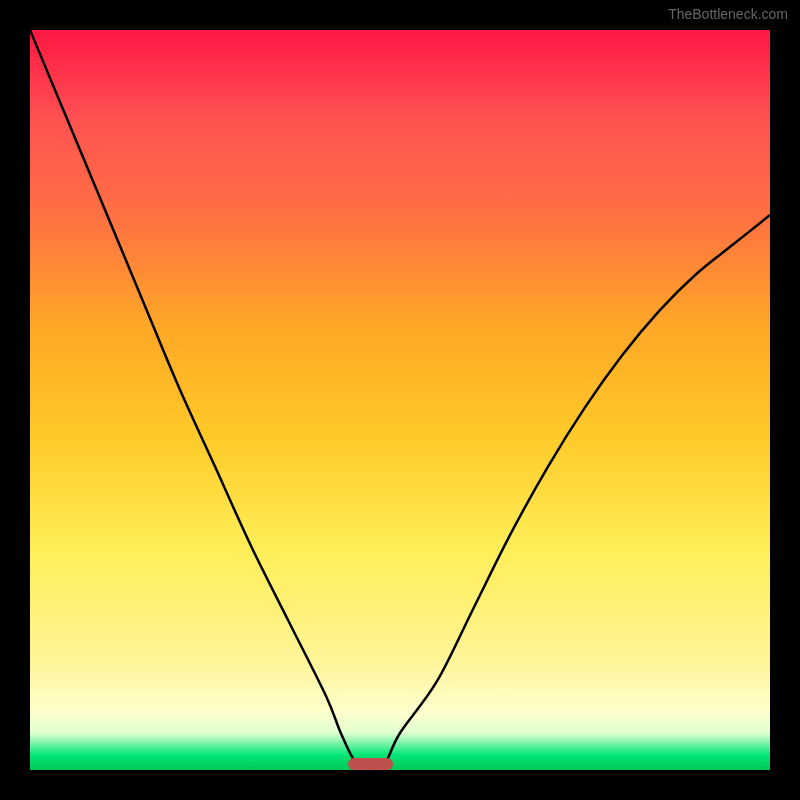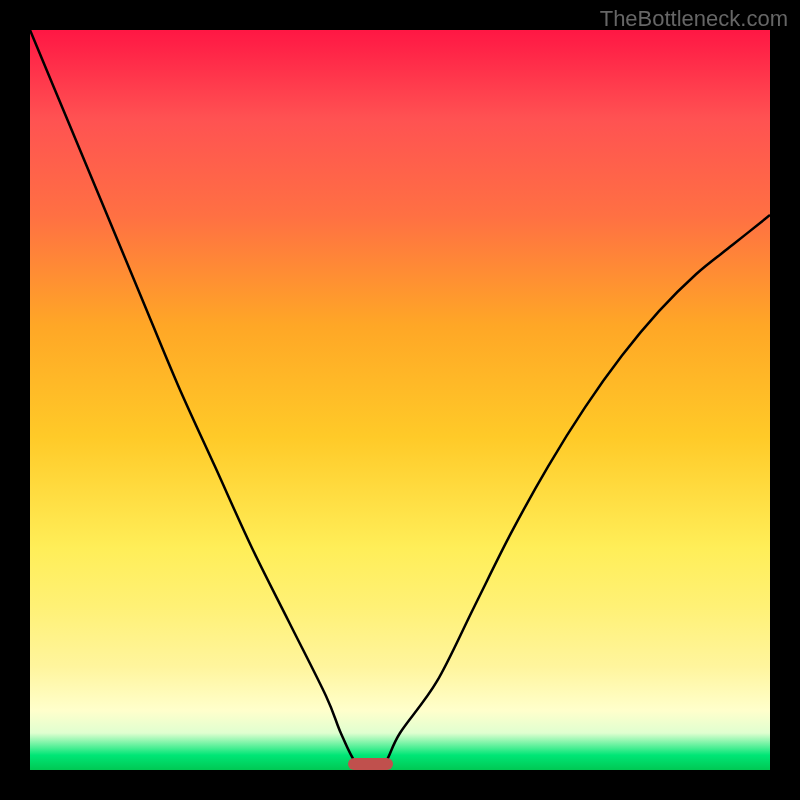--- a/index.html
+++ b/index.html
@@ -9,21 +9,21 @@
       background: #000;
       position: relative;
       overflow: hidden;
     }
     .watermark {
       position: absolute;
       top: 6px;
       right: 12px;
       color: #666;
       font-family: Arial, sans-serif;
-      font-size: 22px;
+      font-size: 14px;
       z-index: 10;
     }
     .chart-container {
       position: absolute;
       top: 30px;
       left: 30px;
       width: 740px;
       height: 740px;
       background: linear-gradient(to bottom,
         #ff1744 0%,

